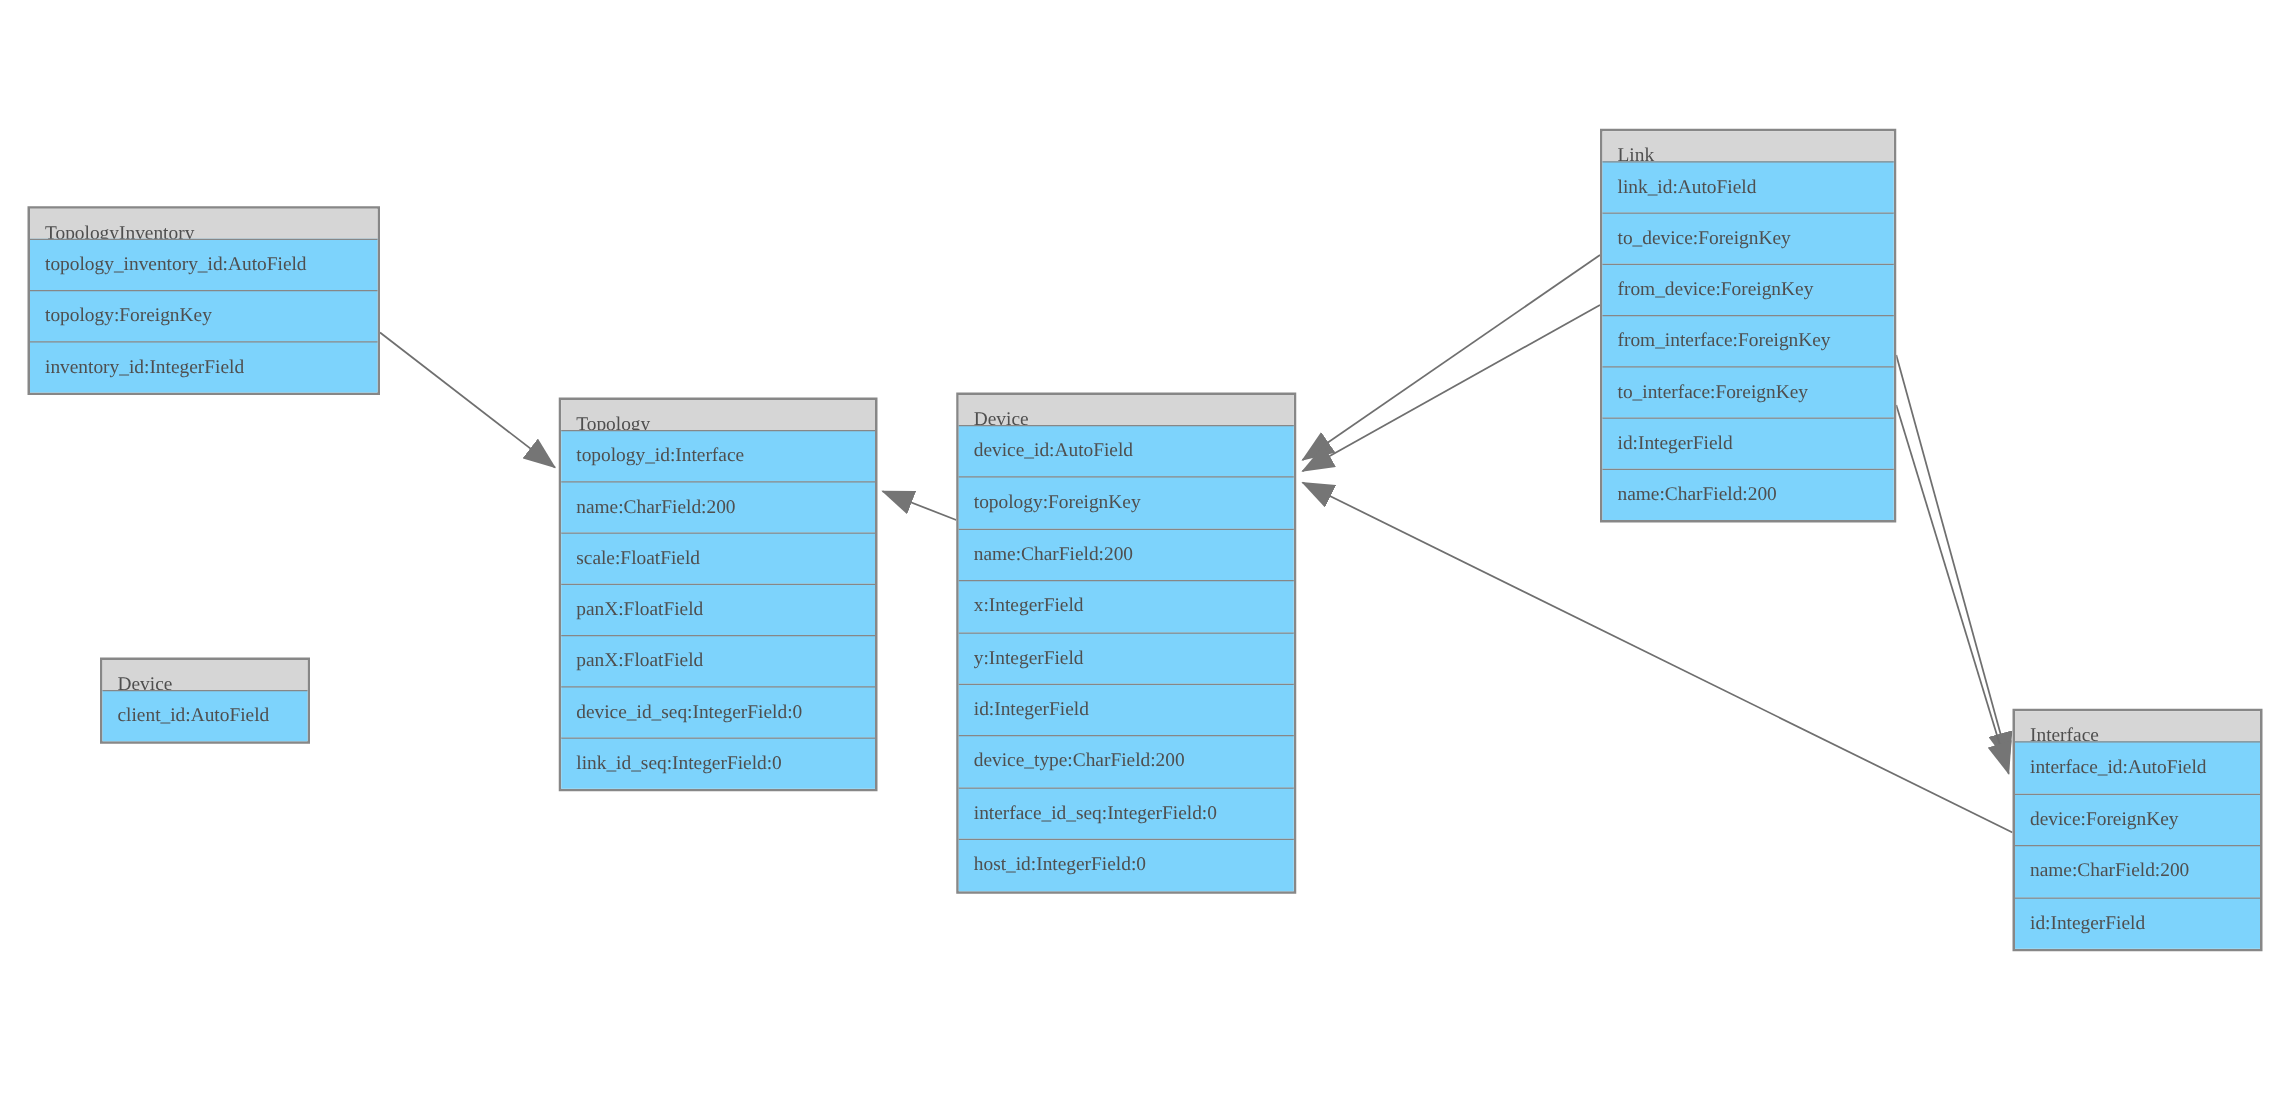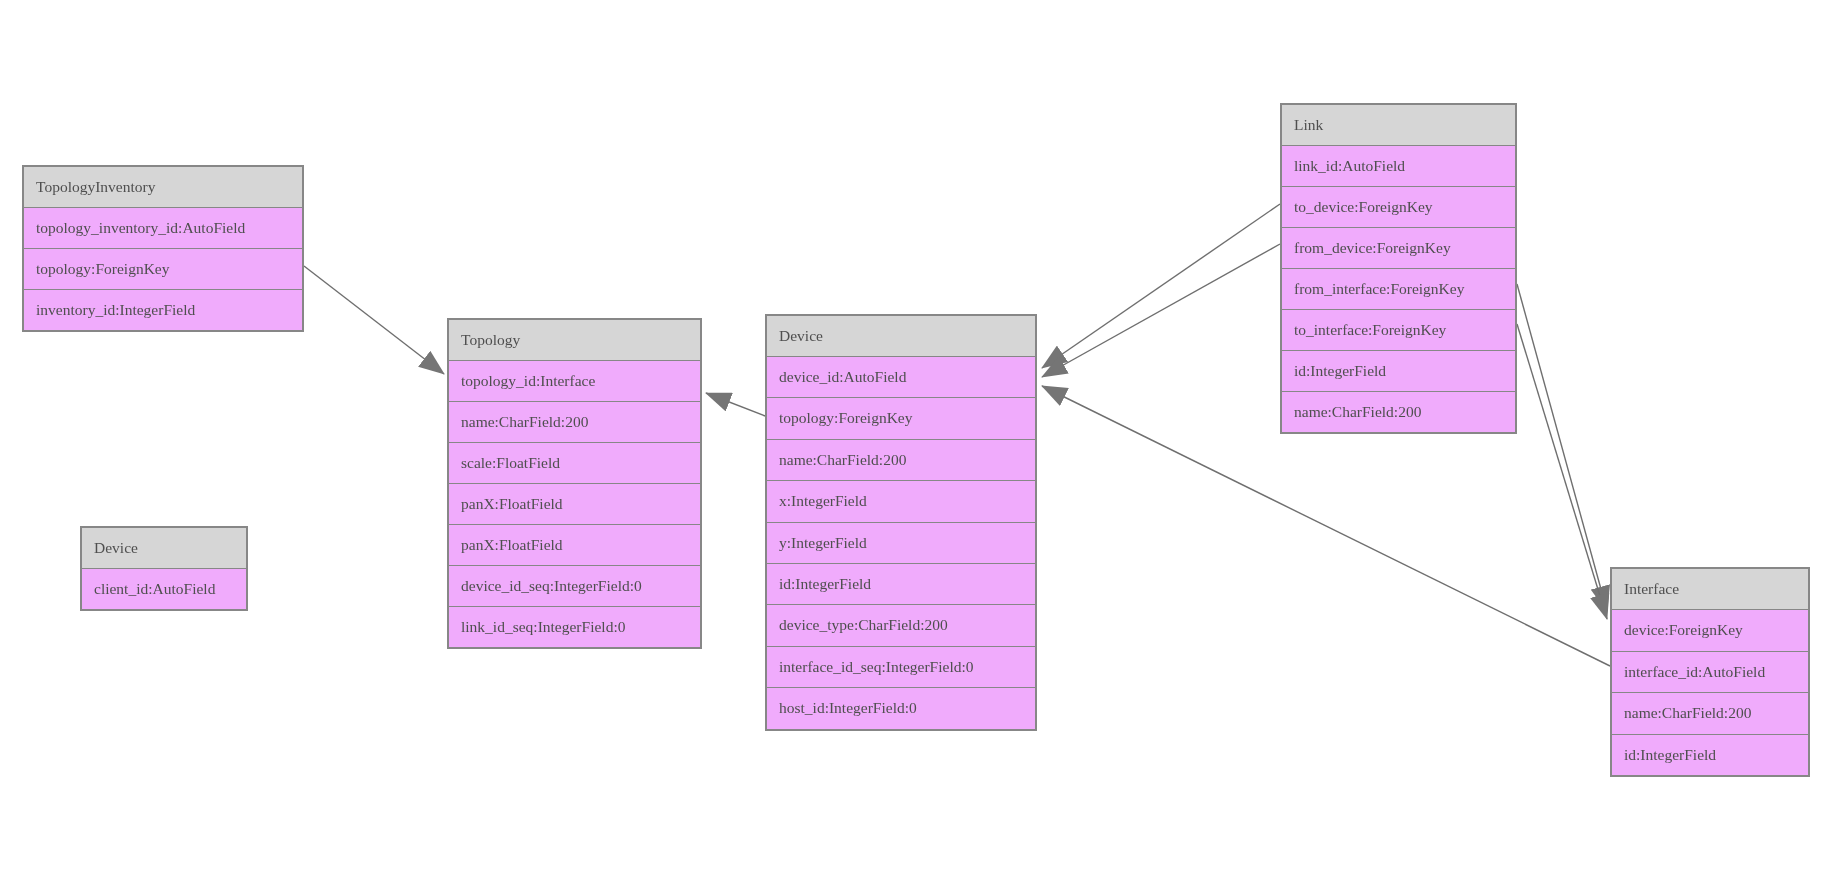--- a/index.html
+++ b/index.html
@@ -24,36 +24,36 @@
   }
   .entity {
     position: absolute;
     z-index: 1;
     background: #ffffff;
     border: 2px solid #878787;
     box-sizing: border-box;
     font-size: 15.5px;
   }
   .hdr {
-    height: 40px;
+    height: 24px;
     line-height: 40px;
     padding-left: 12px;
     background: #d6d6d6;
     white-space: nowrap;
     overflow: hidden;
   }
   .row {
     height: 40px;
     line-height: 40px;
     padding-left: 12px;
     border-top: 1.5px solid #878787;
     box-sizing: content-box;
     white-space: nowrap;
     overflow: hidden;
-    background: #f0abfc;
+    background: #7dd3fc;
   }
   .hdr + .row { border-top: 1.5px solid #878787; }
   .e-device .row { height: 40.4px; line-height: 40.4px; }
   .e-interface .row { height: 40.5px; line-height: 40.5px; }
   line.rel {
     stroke: #6f6f6f;
     stroke-width: 1.4;
   }
 </style>
 </head>
@@ -118,19 +118,19 @@
     <div class="row">to_device:ForeignKey</div>
     <div class="row">from_device:ForeignKey</div>
     <div class="row">from_interface:ForeignKey</div>
     <div class="row">to_interface:ForeignKey</div>
     <div class="row">id:IntegerField</div>
     <div class="row">name:CharField:200</div>
   </div>
 
   <div class="entity e-interface" style="left:1610px; top:567px; width:200px;">
     <div class="hdr">Interface</div>
+    <div class="row">interface_id:AutoField</div>
     <div class="row">device:ForeignKey</div>
-    <div class="row">interface_id:AutoField</div>
     <div class="row">name:CharField:200</div>
     <div class="row">id:IntegerField</div>
   </div>
 
 </div>
 
 </body></html>

